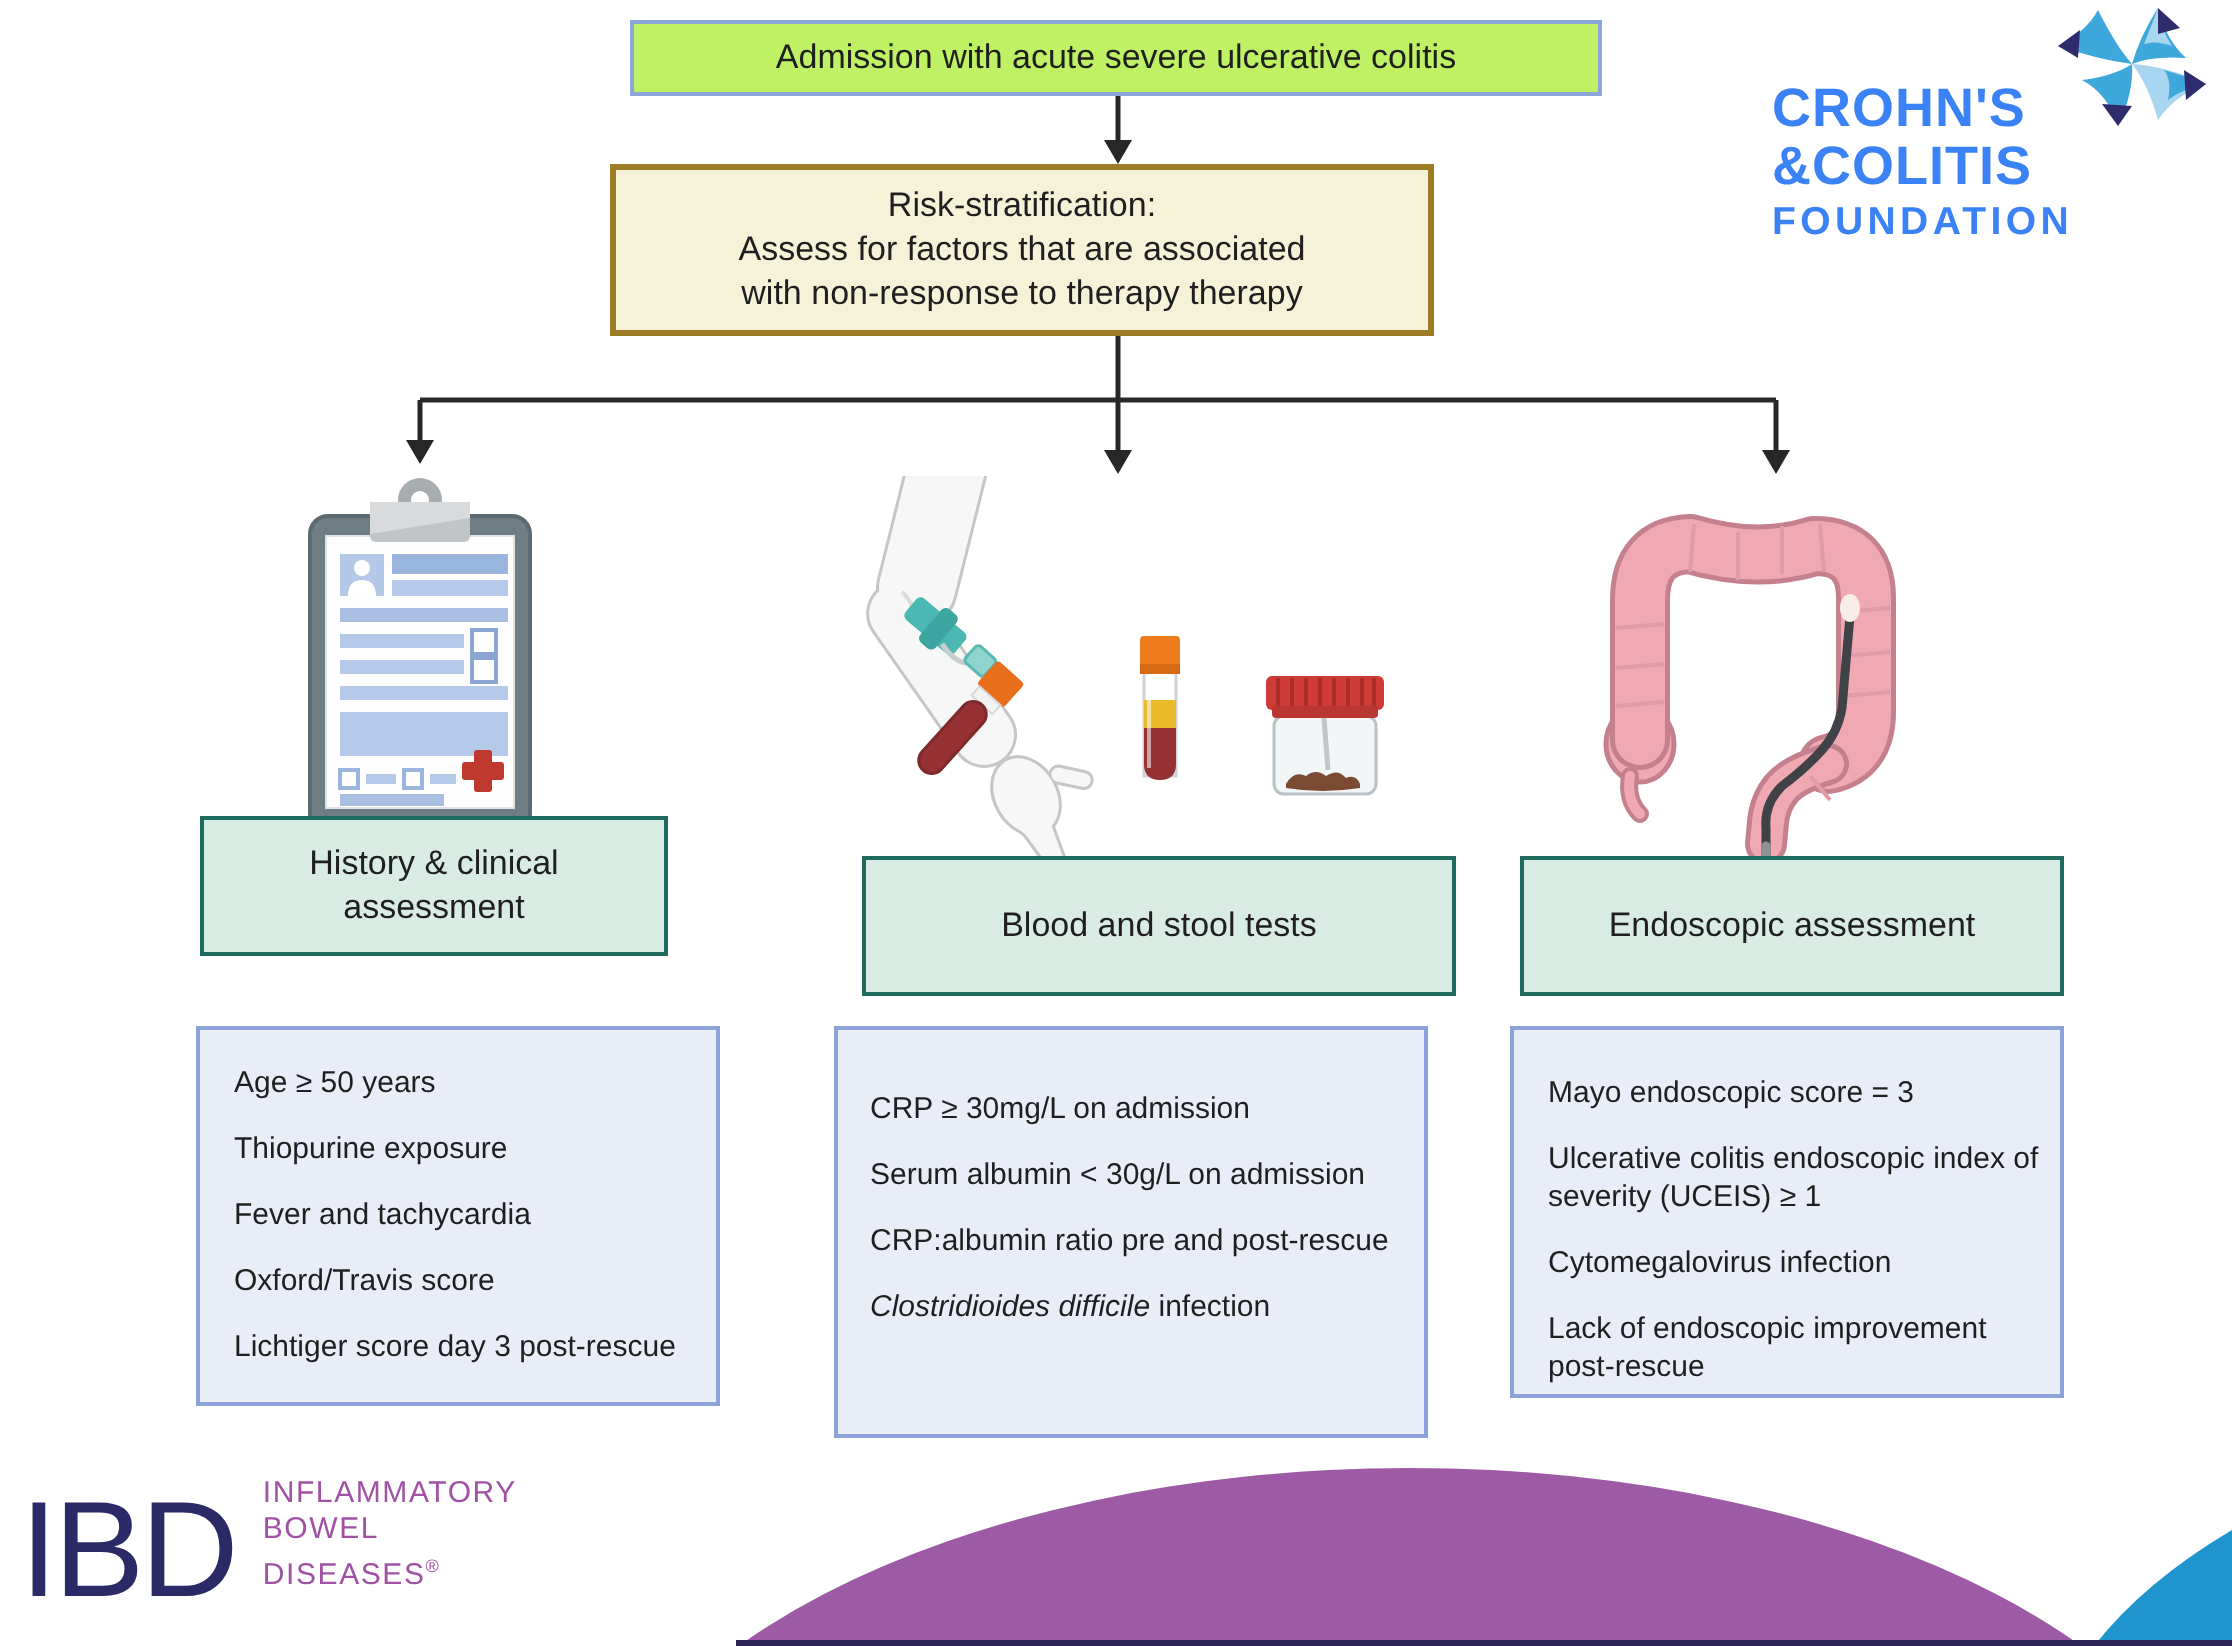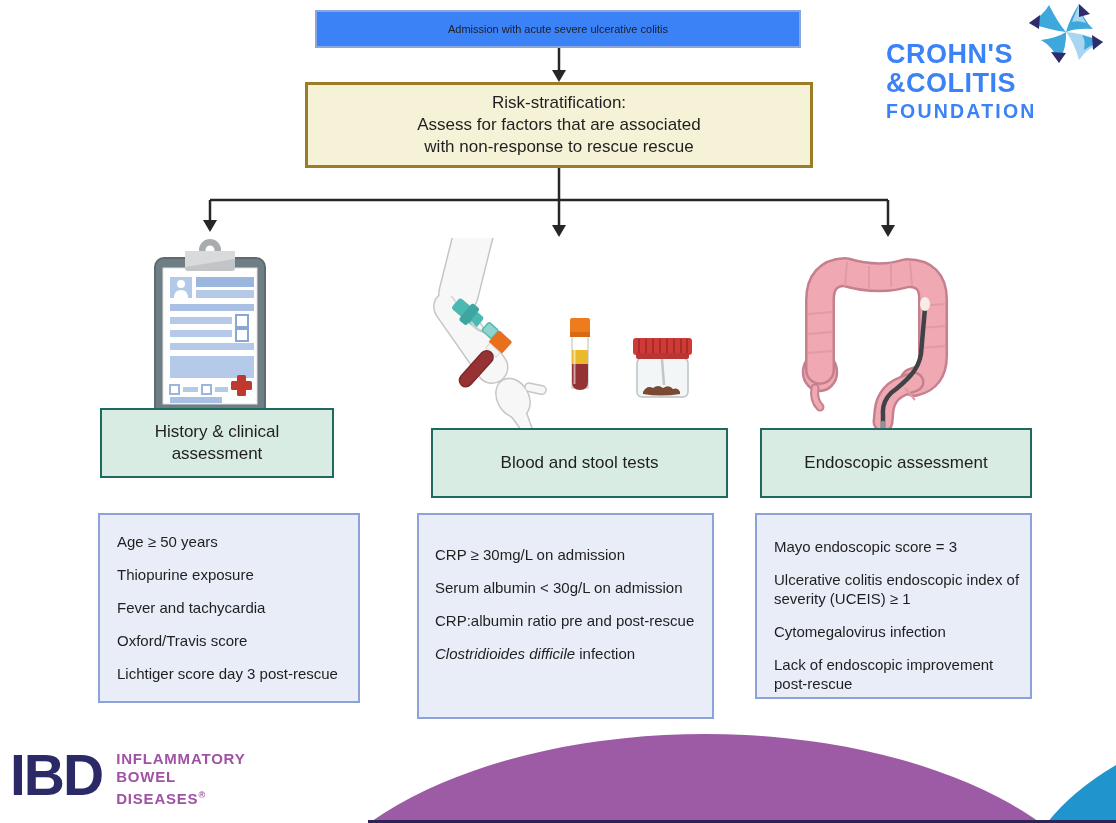--- a/index.html
+++ b/index.html
@@ -1,39 +1,39 @@
 <!DOCTYPE html>
 <html><head>
 <meta charset="utf-8">
 <style>
   html,body{margin:0;padding:0;background:#fff;}
   .canvas{position:relative;width:1116px;height:823px;background:#ffffff;overflow:hidden;
           font-family:"Liberation Sans",sans-serif;color:#1f1f1f;}
   .abs{position:absolute;}
   .fbox{display:flex;align-items:center;justify-content:center;text-align:center;box-sizing:border-box;}
-  .admission-box{left:315px;top:10px;width:486px;height:38px;background:#3b82f6;border:2px solid #8ba7d9;font-size:11px;}
-  .risk-box{left:305px;top:82px;width:508px;height:86px;background:#f6f2d8;border:3px solid #9c7d26;
+  .admission-box{left:315px;top:10px;width:486px;height:38px;background:#bef264;border:2px solid #8ba7d9;font-size:17px;}
+  .risk-box{left:305px;top:82px;width:412px;height:86px;background:#f6f2d8;border:3px solid #9c7d26;
             font-size:17px;line-height:22px;flex-direction:column;}
   .hdr-box{background:#d9ece4;border:2.5px solid #1f6a5e;font-size:17px;line-height:22px;}
   .hdr-0{left:100px;top:408px;width:234px;height:70px;}
   .hdr-0 .hdr-text{max-width:180px;}
   .hdr-1{left:431px;top:428px;width:297px;height:70px;}
   .hdr-2{left:760px;top:428px;width:272px;height:70px;text-align:center;}
   .list-box{background:#e9edf8;border:2px solid #8ba3d9;box-sizing:border-box;font-size:15px;line-height:19px;}
   .list-0{left:98px;top:513px;width:262px;height:190px;padding:17px 0 0 17px;}
   .list-1{left:417px;top:513px;width:297px;height:206px;padding:30px 10px 0 16px;}
   .list-2{left:755px;top:513px;width:277px;height:186px;padding:22px 4px 0 17px;}
   .list-item{margin-bottom:14px;}
   svg{display:block;}
   .crohns-text{left:886px;top:40px;width:210px;color:#3b82f6;}
   .crohns-l1,.crohns-l2{font-size:27px;font-weight:800;letter-spacing:.5px;line-height:29px;}
   .crohns-l3{font-size:19.5px;font-weight:600;letter-spacing:2.2px;line-height:26px;}
   .ibd-logo{left:10px;top:738px;display:flex;align-items:flex-start;}
-  .ibd-acronym{font-size:57px;font-weight:700;letter-spacing:-2px;color:#2b2a66;line-height:74px;}
-  .ibd-words{margin-left:14px;margin-top:12px;color:#a052a5;font-size:15px;font-weight:700;
+  .ibd-acronym{font-size:68px;font-weight:400;letter-spacing:-2px;color:#2b2a66;line-height:74px;}
+  .ibd-words{margin-left:14px;color:#a052a5;font-size:15px;font-weight:400;
              letter-spacing:.8px;line-height:18px;}
   .reg-mark{font-size:9px;vertical-align:super;}
   .overlay{left:0;top:0;pointer-events:none;}
 </style>
 </head>
 <body>
 
 <div class="canvas">
 
   <svg class="abs overlay" width="1116" height="823" viewBox="0 0 1116 823">
@@ -58,21 +58,21 @@
     </g>
   </svg>
 
   <div class="abs fbox admission-box">
     <span>Admission with acute severe ulcerative colitis</span>
   </div>
 
   <div class="abs fbox risk-box">
     <span>Risk-stratification:</span>
     <span>Assess for factors that are associated</span>
-    <span>with non-response to rescue rescue</span>
+    <span>with non-response to therapy therapy</span>
   </div>
 
   <svg class="abs" style="left:150px;top:237px;" width="120" height="185" viewBox="0 0 120 185">
     <circle cx="60" cy="13" r="11" fill="#a7acaf"></circle>
     <circle cx="60" cy="13" r="4.5" fill="#ffffff"></circle>
     <rect x="5" y="21" width="110" height="158" rx="9" fill="#6f7d84" stroke="#5d6a71" stroke-width="2"></rect>
     <rect x="13" y="31" width="94" height="136" fill="#fefefe" stroke="#e3e3e3"></rect>
     <rect x="35" y="14" width="50" height="20" rx="3" fill="#c2c5c7"></rect>
     <polygon points="35,14 85,14 85,22 35,30" fill="#d8dadb"></polygon>
     <rect x="20" y="40" width="22" height="21" fill="#b3c9e7"></rect>

